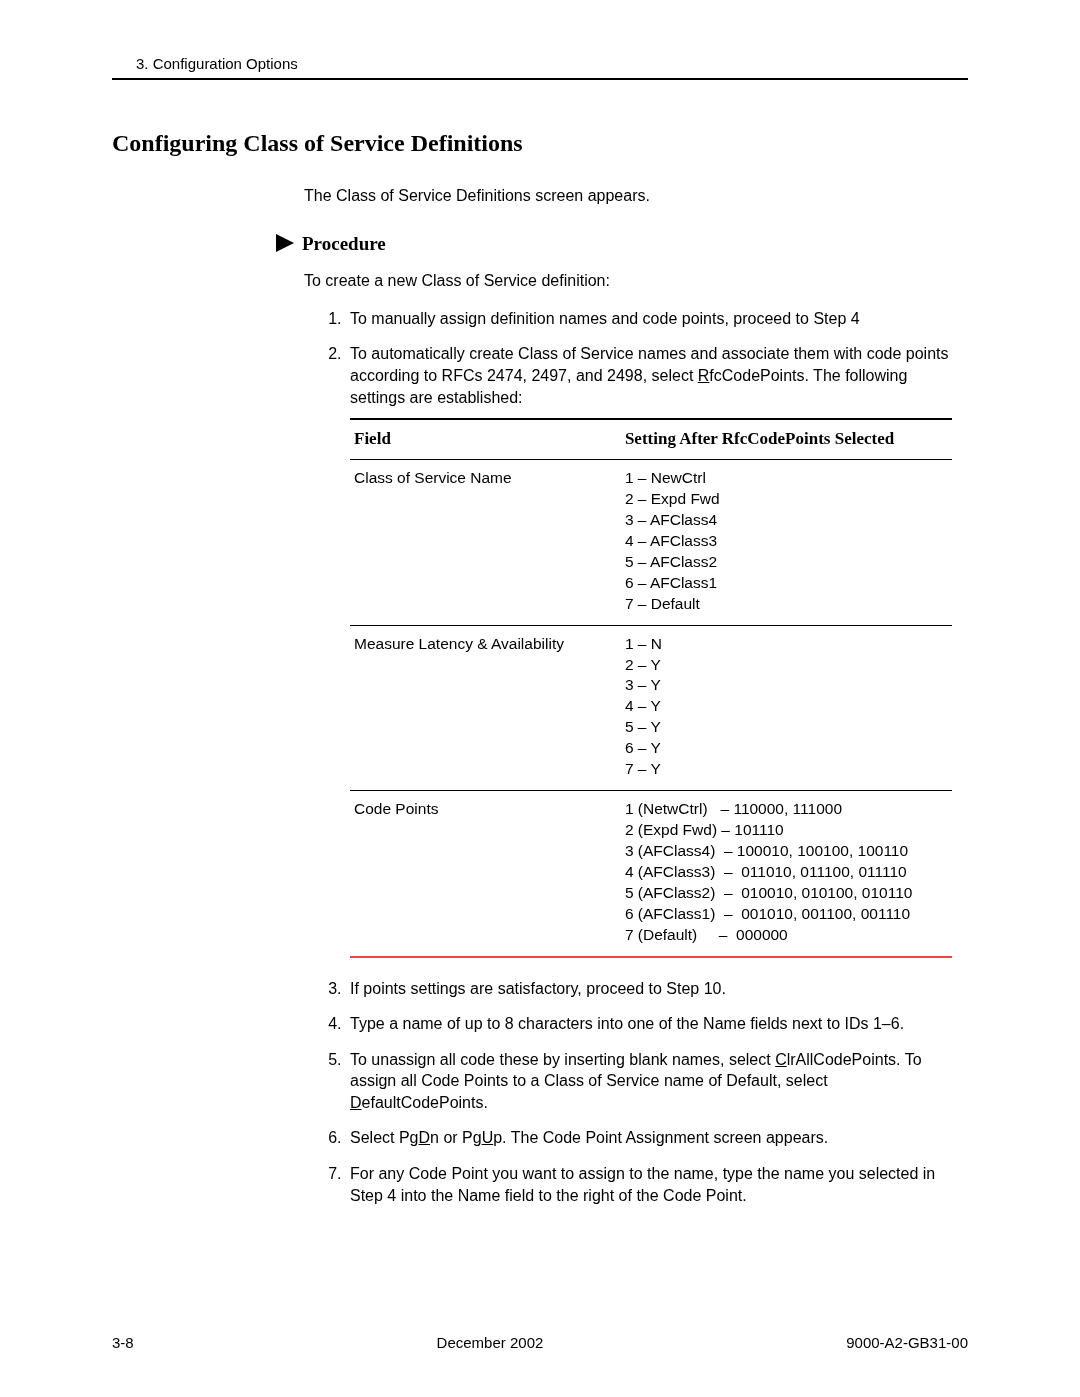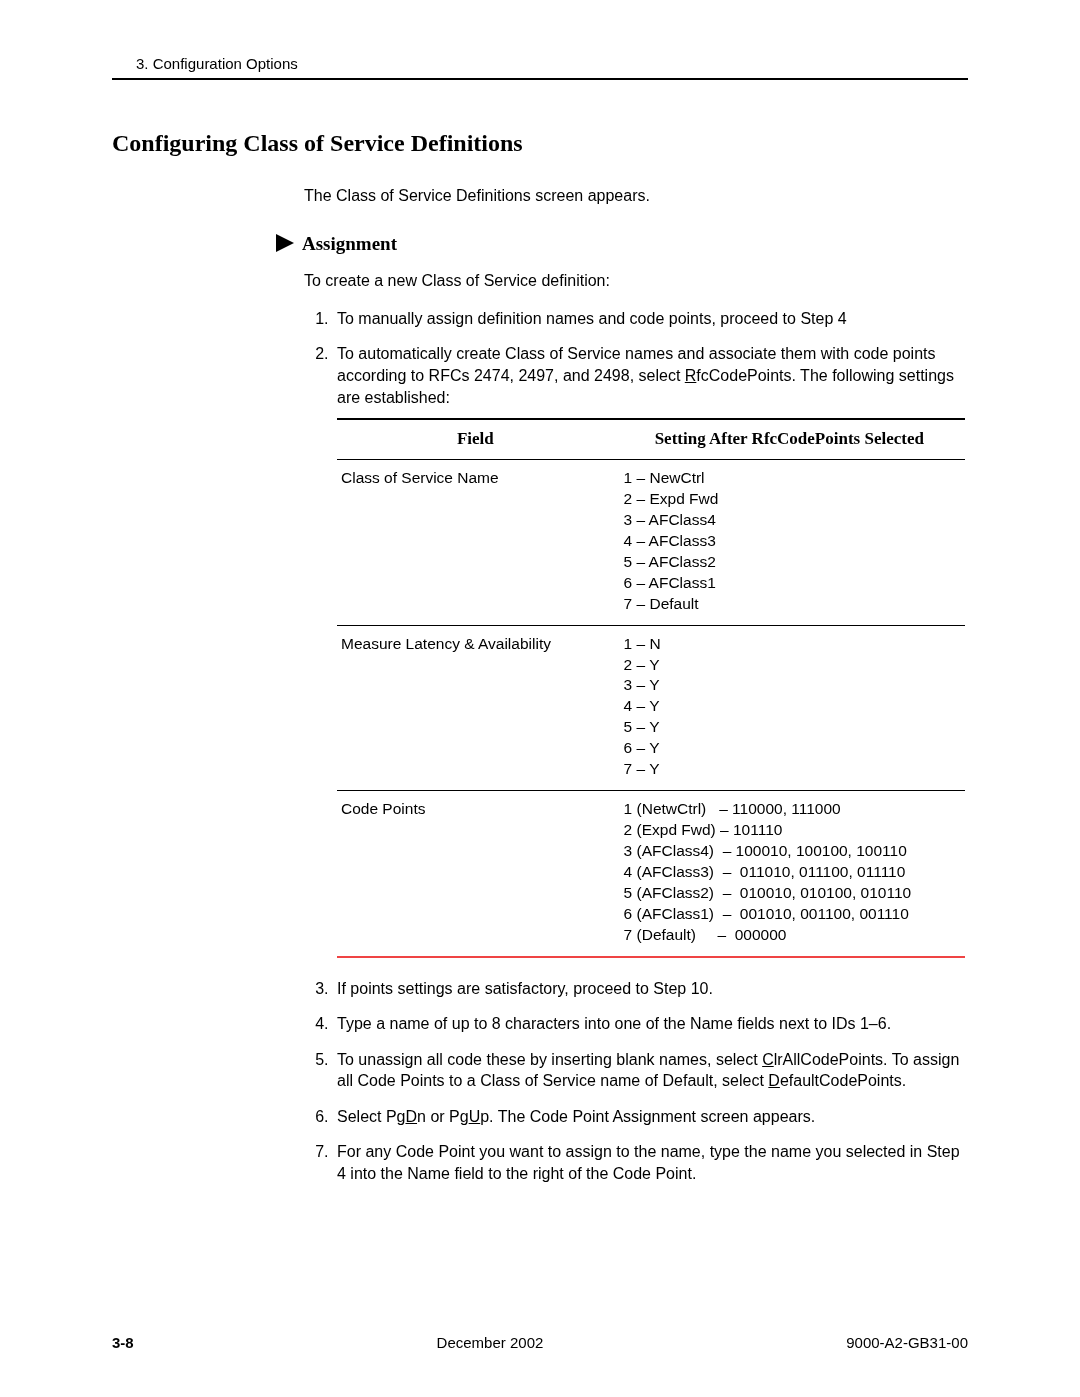--- a/index.html
+++ b/index.html
@@ -50,39 +50,39 @@
     margin: 24px 0 14px -28px;
   }
   .proc-row svg { display:block; }
   .proc-label {
     font-family: "Times New Roman", Times, serif;
     font-weight: bold;
     font-size: 19px;
     margin-left: 8px;
   }
   ol.steps {
-    margin: 3px;
+    margin: 16px;
     padding-left: 26px;
   }
   ol.steps > li {
     margin-bottom: 14px;
     padding-left: 4px;
   }
   .step-link { color:#000; }
   .mnem { text-decoration: underline; }
   table.settings {
     border-collapse: collapse;
     width: 100%;
     margin: 10px 0 20px 0;
     font-size: 15.5px;
   }
   table.settings th {
     font-family: "Times New Roman", Times, serif;
     font-weight: bold;
-    text-align: center;
+    text-align: left;
     border-top: 2px solid #000;
     border-bottom: 1px solid #000;
     padding: 8px 10px 8px 4px;
     font-size: 17px;
   }
   table.settings td {
     vertical-align: top;
     border-bottom: 1px solid #000;
     padding: 8px 10px 10px 4px;
     line-height: 1.35;
@@ -92,42 +92,42 @@
   }
   .footer {
     position: absolute;
     left: 112px;
     right: 112px;
     bottom: 46px;
     display: flex;
     justify-content: space-between;
     font-size: 15px;
   }
-  .footer .pn { font-weight: bold; }
+  .footer .pn { font-weight: normal; }
 </style>
 </head>
 <body>
 
 <div class="page">
 
   <div class="running-head">3. Configuration Options</div>
   <hr class="top-rule">
 
   <h2 class="section-title">Configuring Class of Service Definitions</h2>
 
   <div class="body-block">
     <p class="para">The Class of Service Definitions screen appears.</p>
 
     <div class="proc-row">
       <span>
         <svg width="18" height="18" viewBox="0 0 18 18">
             <polygon points="0,0 18,9 0,18" fill="#000"></polygon>
           </svg>
       </span>
-      <span class="proc-label">Assignment</span>
+      <span class="proc-label">Procedure</span>
     </div>
 
     <p class="para">To create a new Class of Service definition:</p>
 
     <ol class="steps">
       <li>
         <span>To manually assign definition names and code points, proceed to </span><span class="step-link">Step 4</span>
       </li>
       <li>
         <span>To automatically create Class of Service names and associate them with code points according to RFCs 2474, 2497, and 2498, select </span><span class="mnem">R</span><span>fcCodePoints. The following settings are established:</span>

